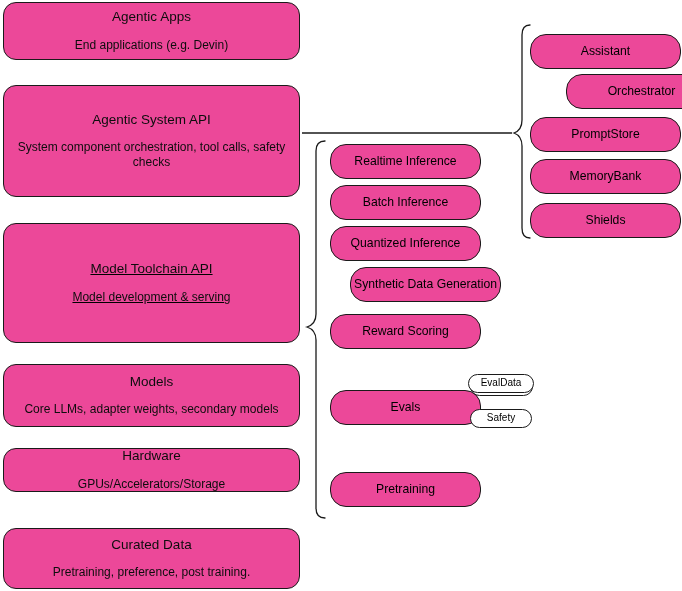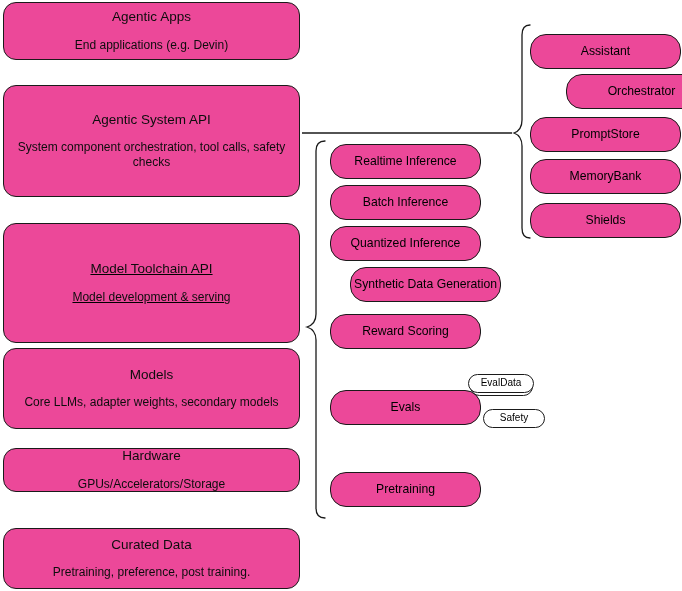--- a/index.html
+++ b/index.html
@@ -87,21 +87,21 @@
   <div class="node layer" style="top:85px; height:112px;">
     <div class="title">Agentic System API</div>
     <div class="subtitle">System component orchestration, tool calls, safety checks</div>
   </div>
 
   <div class="node layer" style="top:223px; height:120px;text-decoration:underline;">
     <div class="title">Model Toolchain API</div>
     <div class="subtitle">Model development &amp; serving</div>
   </div>
 
-  <div class="node layer" style="top:348px; height:81px;">
+  <div class="node layer" style="top:364px; height:63px;">
     <div class="title">Models</div>
     <div class="subtitle">Core LLMs, adapter weights, secondary models</div>
   </div>
 
   <div class="node layer" style="top:448px; height:44px;">
     <div class="title">Hardware</div>
     <div class="subtitle">GPUs/Accelerators/Storage</div>
   </div>
 
   <div class="node layer" style="top:528px; height:61px;">
@@ -148,21 +148,21 @@
   <div class="node cap cap-mid" style="top:472px;">
     <span>Pretraining</span>
   </div>
 
   <div class="node mini" style="left:470px; top:377px; width:63px;">
     <span>Harness</span>
   </div>
   <div class="node mini" style="left:468px; top:374px; width:66px;text-align:right;">
     <span>EvalData</span>
   </div>
-  <div class="node mini" style="left:483px; top:409px; width:62px;text-align:right;">
+  <div class="node mini" style="left:470px; top:409px; width:62px;text-align:right;">
     <span>Safety</span>
   </div>
 
   <div class="node cap cap-right" style="top:34px;">
     <span>Assistant</span>
   </div>
   <div class="node cap cap-right" style="top:74px;margin-left:36px;">
     <span>Orchestrator</span>
   </div>
   <div class="node cap cap-right" style="top:117px;">

